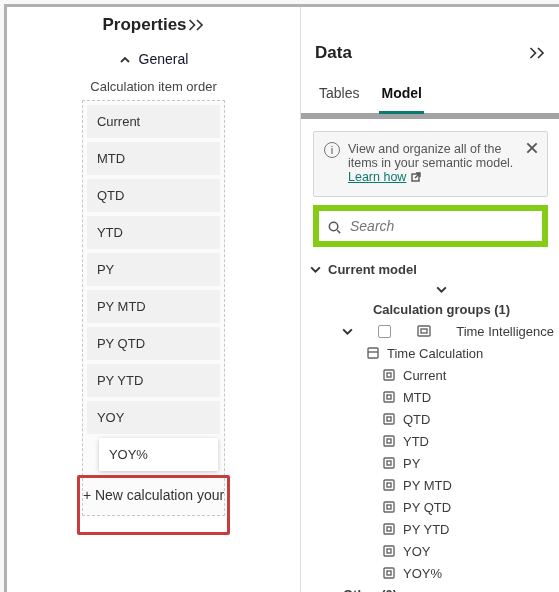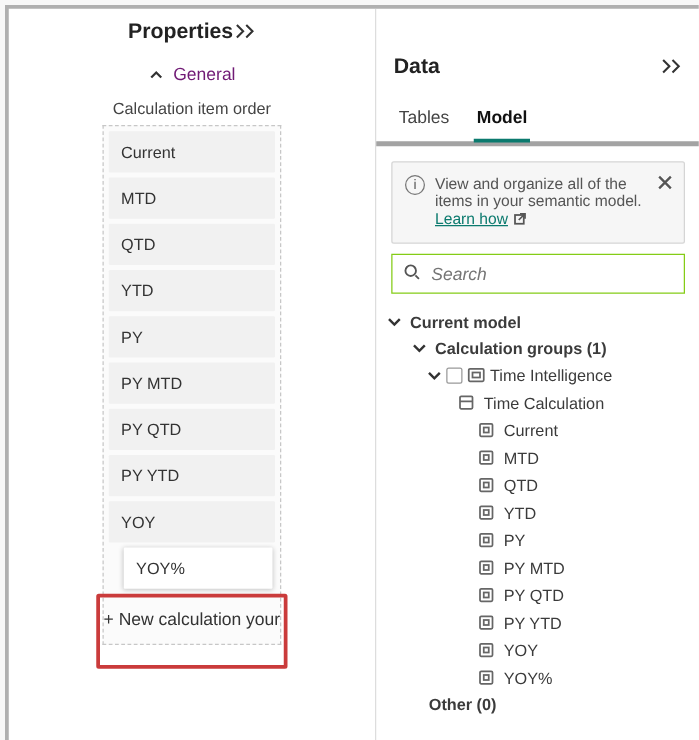--- a/index.html
+++ b/index.html
@@ -6,65 +6,65 @@
   body { margin: 0; background: #f8f8f8; padding: 4px; }
   .frame { width: 559px; height: 592px; background: #fff; border: 3px solid #b0b0b0; display: flex; overflow: hidden; }
   .left { width: 294px; border-right: 1px solid #ddd; display: flex; flex-direction: column; align-items: center; }
   .right { flex: 1; display: flex; flex-direction: column; margin-top: 28px; }
 
   .panel-head { display: flex; align-items: center; justify-content: space-between; padding: 8px 12px 6px 14px; }
   .panel-title { font-size: 17px; font-weight: 600; color: #222; }
   .dbl-chev { width: 20px; height: 16px; cursor: pointer; }
   .dbl-chev svg { width: 100%; height: 100%; }
 
-  .section-hdr { display: flex; align-items: center; gap: 8px; padding: 10px 14px 8px; font-size: 14px; color: #701a75; cursor: pointer; }
+  .section-hdr { display: flex; align-items: center; gap: 8px; padding: 10px 14px 8px; font-size: 14px; color: #0f172a; cursor: pointer; }
   .caret { width: 12px; height: 12px; }
   .caret svg { width: 100%; height: 100%; }
 
   .subhdr { font-size: 13px; color: #444; padding: 4px 14px 6px; }
 
   .order-list { border: 1px dashed #c7c7c7; margin: 0 12px; background: #fbfbfb; position: relative; }
   .order-item { background: #f1f1f1; margin: 4px; padding: 9px 10px; font-size: 13px; color: #333; border-radius: 1px; cursor: grab; }
   .order-item.input { background: #fff; margin: 3px 6px 6px 16px; box-shadow: 0 1px 4px rgba(0,0,0,0.22); }
   .yoy-row { position: relative; }
   .highlight-yoy { position: absolute; left: 7px; right: 7px; top: 375px; height: 60px; border: 3px solid #ca3b3b; border-radius: 2px; pointer-events: none; z-index: 5; }
 
   .new-item { text-align: center; padding: 10px 0 12px; font-size: 14px; color: #333; cursor: pointer; }
   .reset-row { display: flex; justify-content: flex-end; align-items: center; gap: 6px; padding: 10px 22px; color: #0b7a6e; font-size: 14px; cursor: pointer; }
   .reset-row svg { width: 15px; height: 15px; }
 
   
-  .tabs { display: flex; gap: 18px; padding: 12px 16px 0; border-bottom: 4px solid #a3a3a3; }
+  .tabs { display: flex; gap: 18px; padding: 12px 16px 0; border-bottom: 6px solid #a3a3a3; }
   .tab { font-size: 14px; color: #444; padding: 4px 2px 10px; cursor: pointer; }
   .tab.active { color: #111; font-weight: 600; border-bottom: 3px solid #0b7a6e; margin-bottom: -1px; }
 
   .info-box { margin: 12px 12px 8px; border: 1px solid #d5d5d5; background: #f6f6f6; border-radius: 2px; padding: 10px 30px 10px 34px; font-size: 12.5px; color: #555; position: relative; }
   .info-box .iicon { position: absolute; left: 10px; top: 10px; width: 16px; height: 16px; border: 1.4px solid #777; border-radius: 50%; display: flex; align-items: center; justify-content: center; font-size: 11px; font-style: normal; color: #555; }
   .info-box .close { position: absolute; right: 8px; top: 9px; width: 14px; cursor: pointer; color: #555; }
   .info-box a { color: #0b7a6e; text-decoration: underline; }
   .ext-icon { display: inline-block; vertical-align: -2px; }
   .ext-icon svg { width: 12px; height: 12px; }
 
-  .search-box { margin: 0 12px 8px; border: 1px solid #84cc16; display: flex; align-items: flex-start; padding: 6px 8px; }
+  .search-box { margin: 0 12px 8px; border: 6px solid #84cc16; display: flex; align-items: flex-end; padding: 6px 8px; }
   .search-box svg { width: 15px; height: 15px; color: #555; margin-right: 6px; }
   .search-box input { border: none; outline: none; flex: 1; font-size: 14px; font-style: italic; color: #555; background: transparent; }
 
   .tree { padding: 4px 0 0 8px; font-size: 13px; color: #3b3b3b; }
   .tree-row { display: flex; align-items: center; gap: 6px; padding: 3px 6px 3px 0; cursor: pointer; }
-  .indent1 { padding-left: 20px; }
+  .indent1 { padding-left: 20px; flex-direction: column; }
   .indent2 { padding-left: 34px; text-align: center; }
   .indent2b { padding-left: 32px; }
   .indent3 { padding-left: 56px; }
   .indent4 { padding-left: 72px; }
   .chev { width: 13px; height: 13px; flex-shrink: 0; }
   .chev svg { width: 100%; height: 100%; }
   .folder-ico, .item-ico { width: 16px; height: 16px; flex-shrink: 0; }
   .folder-ico svg, .item-ico svg { width: 100%; height: 100%; }
   .sel-row { background: #e8e8e8; position: relative; }
-  .checkbox-line { display: flex; align-items: center; gap: 3px; }
+  .checkbox-line { display: flex; align-items: center; gap: 3px; justify-content: space-between; }
   .chkbox { width: 13px; height: 13px; border: 1.4px solid #999; border-radius: 2px; flex-shrink: 0; }
   .bold { font-weight: 600; }
 </style>
 </head>
 <body>
 
 <div class="frame">
 
   <div class="left">
     <div class="panel-head">

